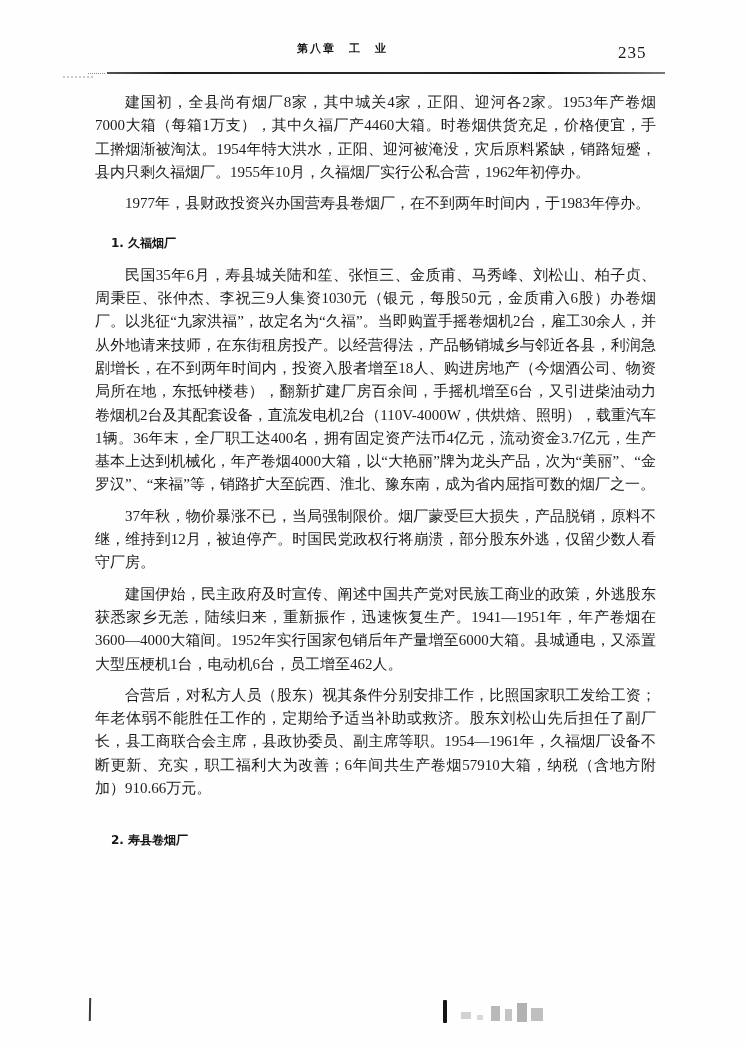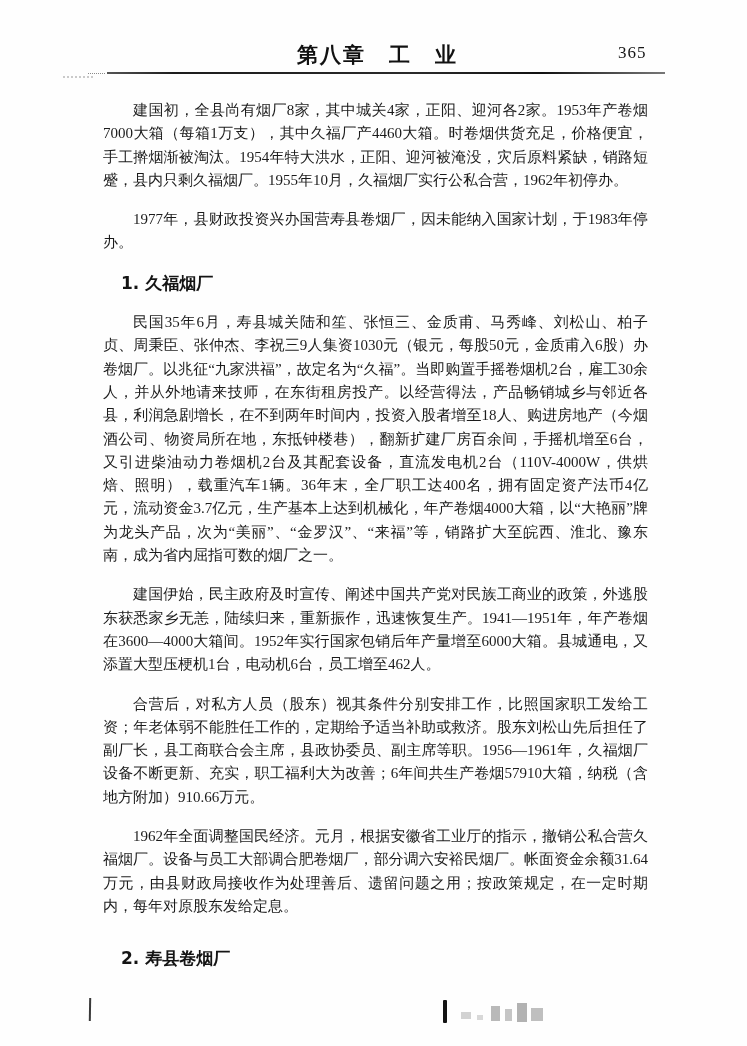--- a/index.html
+++ b/index.html
@@ -9,45 +9,45 @@
     position:relative;
     overflow:hidden;
     font-family:"Liberation Serif","DejaVu Serif",serif;
     color:#1b1b1b;
   }
   .page{position:absolute;inset:0;background:#fefefe;}
   
   .chapter-title{
     position:absolute;left:297px;top:41px;
     font-family:"DejaVu Sans","Liberation Sans",sans-serif;
-    font-weight:bold;font-size:21px;letter-spacing:2px;
+    font-weight:bold;font-size:11px;letter-spacing:2px;
     color:#111;white-space:nowrap;
   }
   .page-number{
     position:absolute;left:618px;top:43px;
     font-size:17px;color:#161616;letter-spacing:1px;
   }
   .header-rule{
     position:absolute;left:107px;top:72px;width:558px;height:2px;
     background:linear-gradient(90deg,#555 0%,#1c1c1c 12%,#2a2a2a 55%,#111 78%,#777 100%);
   }
   .header-rule-dots{
     position:absolute;left:88px;top:73px;width:17px;height:1px;
     border-top:1px dotted #8a8a8a;
   }
   
   .content{
     position:absolute;left:87px;top:83px;width:577px;
     font-size:15px;line-height:23.3px;text-align:justify;
     text-justify:inter-ideograph;
   }
-  .content p{margin:16px;text-indent:2em;}
+  .content p{margin:8px;text-indent:2em;}
   .content h3{
     margin:17px 0 5px 0;padding:0;text-indent:2em;
-    font-size:17px;line-height:23.3px;font-weight:bold;
+    font-size:12px;line-height:23.3px;font-weight:bold;
     font-family:"DejaVu Sans","Liberation Sans",sans-serif;
     color:#141414;
   }
   .content h3.second{margin-top:29px;}
   
   .tick-left{
     position:absolute;left:89px;top:998px;width:2px;height:23px;
     background:#3a3a3a;transform:rotate(1deg);
   }
   .bar-bottom{
@@ -69,34 +69,34 @@
     position:absolute;left:63px;top:76px;width:30px;height:2px;
     border-top:2px dotted #b5b5b5;opacity:.7;
   }
 </style>
 </head>
 <body>
 
 <div class="page">
 
   <div class="chapter-title">第八章　工　业</div>
-  <div class="page-number">365</div>
+  <div class="page-number">235</div>
   <div class="faint-dots-header"></div>
   <div class="header-rule-dots"></div>
   <div class="header-rule"></div>
 
   <div class="content">
     <p>建国初，全县尚有烟厂8家，其中城关4家，正阳、迎河各2家。1953年产卷烟7000大箱（每箱1万支），其中久福厂产4460大箱。时卷烟供货充足，价格便宜，手工擀烟渐被淘汰。1954年特大洪水，正阳、迎河被淹没，灾后原料紧缺，销路短蹙，县内只剩久福烟厂。1955年10月，久福烟厂实行公私合营，1962年初停办。</p>
-    <p>1977年，县财政投资兴办国营寿县卷烟厂，因未能纳入国家计划，于1983年停办。</p>
+    <p>1977年，县财政投资兴办国营寿县卷烟厂，在不到两年时间内，于1983年停办。</p>
 
     <h3>1. 久福烟厂</h3>
     <p>民国35年6月，寿县城关陆和笙、张恒三、金质甫、马秀峰、刘松山、柏子贞、周秉臣、张仲杰、李祝三9人集资1030元（银元，每股50元，金质甫入6股）办卷烟厂。以兆征“九家洪福”，故定名为“久福”。当即购置手摇卷烟机2台，雇工30余人，并从外地请来技师，在东街租房投产。以经营得法，产品畅销城乡与邻近各县，利润急剧增长，在不到两年时间内，投资入股者增至18人、购进房地产（今烟酒公司、物资局所在地，东抵钟楼巷），翻新扩建厂房百余间，手摇机增至6台，又引进柴油动力卷烟机2台及其配套设备，直流发电机2台（110V-4000W，供烘焙、照明），载重汽车1辆。36年末，全厂职工达400名，拥有固定资产法币4亿元，流动资金3.7亿元，生产基本上达到机械化，年产卷烟4000大箱，以“大艳丽”牌为龙头产品，次为“美丽”、“金罗汉”、“来福”等，销路扩大至皖西、淮北、豫东南，成为省内屈指可数的烟厂之一。</p>
+    <p>37年秋，物价暴涨不已，当局强制限价。烟厂蒙受巨大损失，产品脱销，原料不继，维持到12月，被迫停产。时国民党政权行将崩溃，部分股东外逃，仅留少数人看守厂房。</p>
     <p>建国伊始，民主政府及时宣传、阐述中国共产党对民族工商业的政策，外逃股东获悉家乡无恙，陆续归来，重新振作，迅速恢复生产。1941—1951年，年产卷烟在3600—4000大箱间。1952年实行国家包销后年产量增至6000大箱。县城通电，又添置大型压梗机1台，电动机6台，员工增至462人。</p>
-    <p>合营后，对私方人员（股东）视其条件分别安排工作，比照国家职工发给工资；年老体弱不能胜任工作的，定期给予适当补助或救济。股东刘松山先后担任了副厂长，县工商联合会主席，县政协委员、副主席等职。1956—1961年，久福烟厂设备不断更新、充实，职工福利大为改善；6年间共生产卷烟57910大箱，纳税（含地方附加）910.66万元。</p>
-    <p>1962年全面调整国民经济。元月，根据安徽省工业厅的指示，撤销公私合营久福烟厂。设备与员工大部调合肥卷烟厂，部分调六安裕民烟厂。帐面资金余额31.64万元，由县财政局接收作为处理善后、遗留问题之用；按政策规定，在一定时期内，每年对原股东发给定息。</p>
+    <p>合营后，对私方人员（股东）视其条件分别安排工作，比照国家职工发给工资；年老体弱不能胜任工作的，定期给予适当补助或救济。股东刘松山先后担任了副厂长，县工商联合会主席，县政协委员、副主席等职。1954—1961年，久福烟厂设备不断更新、充实，职工福利大为改善；6年间共生产卷烟57910大箱，纳税（含地方附加）910.66万元。</p>
 
     <h3 class="second">2. 寿县卷烟厂</h3>
 
   </div>
 
   <div class="tick-left"></div>
   <div class="bar-bottom"></div>
   <div class="smudge">
     <i></i>
       <i></i>

